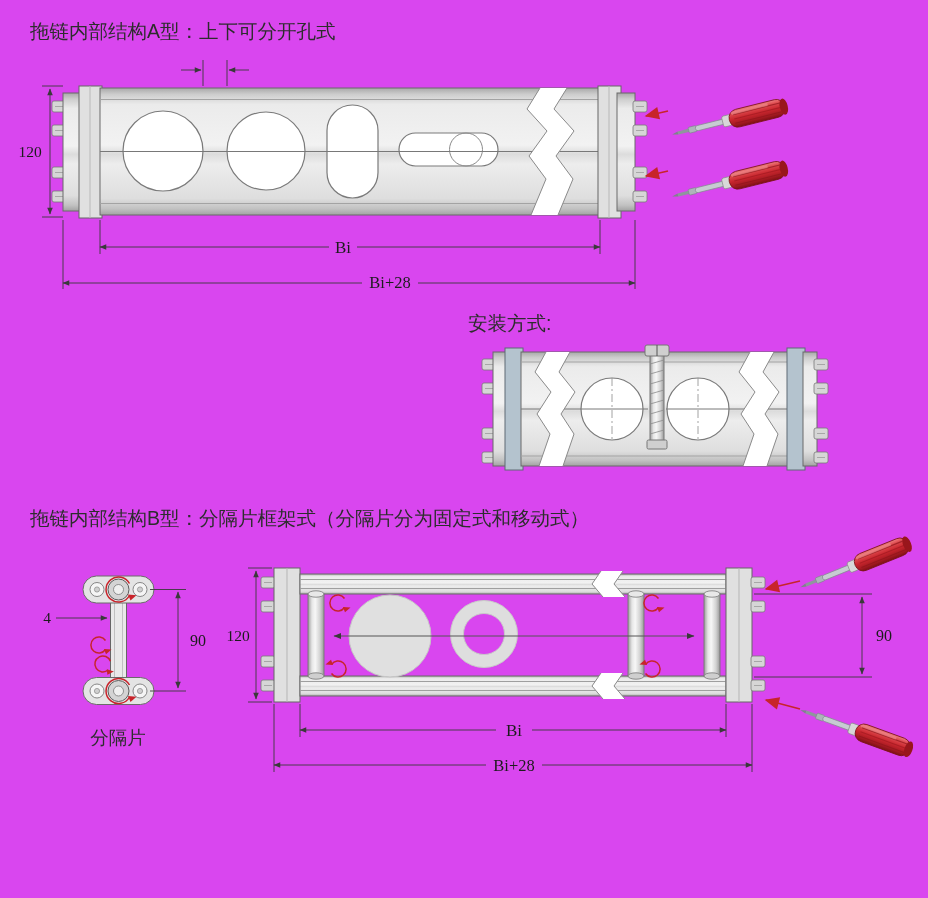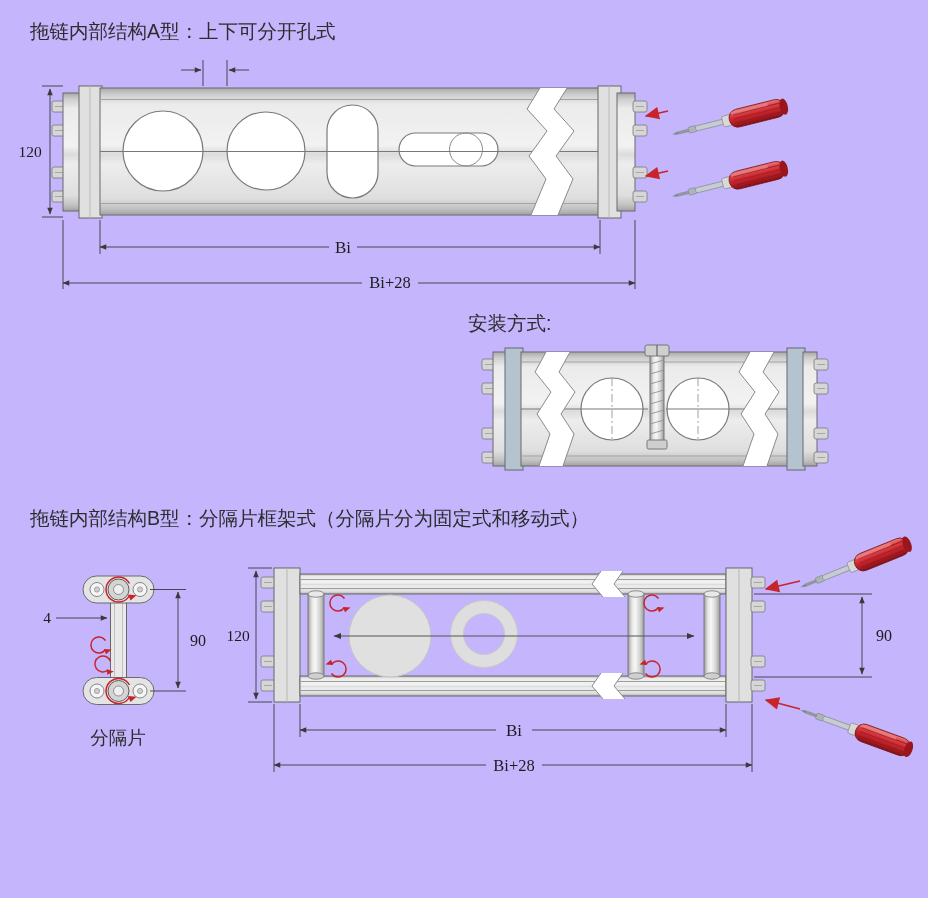--- a/index.html
+++ b/index.html
@@ -1,16 +1,16 @@
 <!DOCTYPE html>
 <html><head>
 <meta charset="utf-8">
 <style>
   html,body{margin:0;padding:0;background:#ffffff;}
-  .page{position:relative;width:928px;height:898px;background:#c4b5fd;overflow:hidden;
+  .page{position:relative;width:928px;height:898px;background:#d946ef;overflow:hidden;
         font-family:"Liberation Sans","DejaVu Sans",sans-serif;text-align:right;}
   svg{display:block;}
   .cjk{font-family:"Liberation Sans","DejaVu Sans",sans-serif;font-size:19.5px;fill:#2d2d2d;}
   .cjk-small{font-family:"Liberation Sans","DejaVu Sans",sans-serif;font-size:18.5px;fill:#2d2d2d;}
   .dim{font-family:"Liberation Serif","DejaVu Serif",serif;fill:#1c1c1c;}
   .thin{stroke:#3a3a3a;stroke-width:0.9;fill:none;}
 </style>
 </head>
 <body>
 

